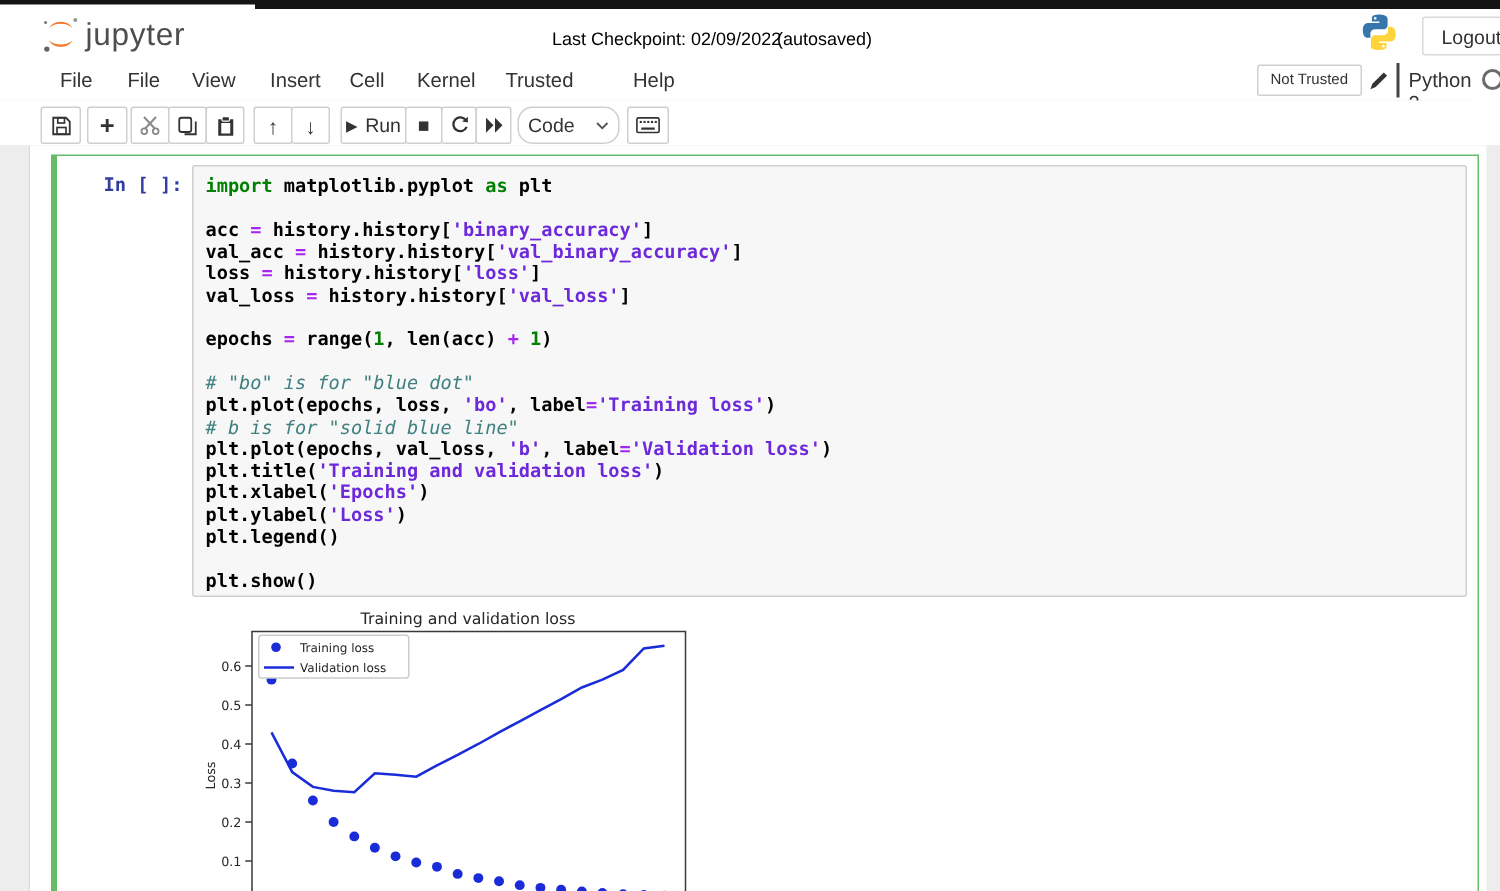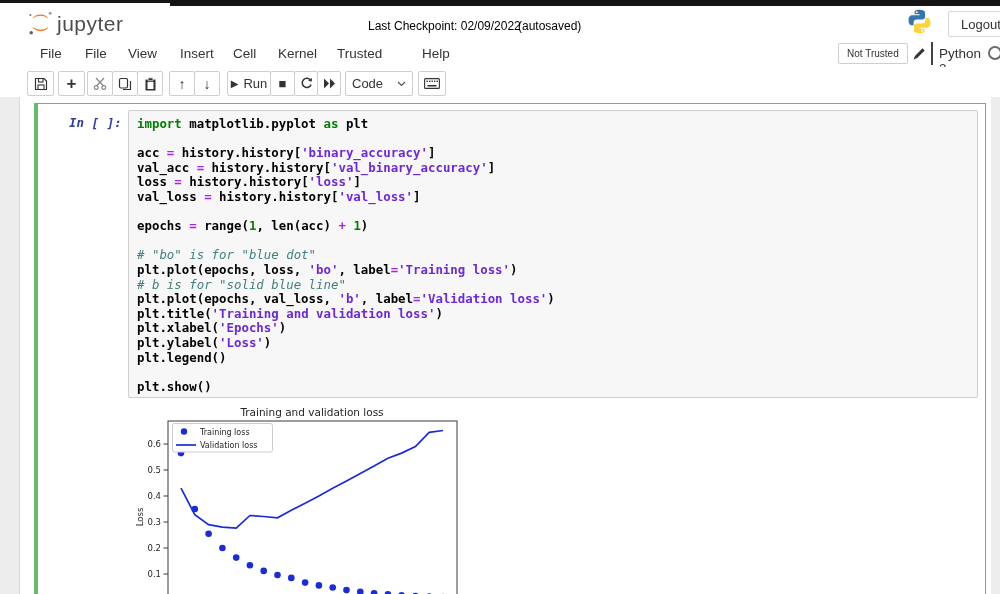--- a/index.html
+++ b/index.html
@@ -28,29 +28,29 @@
       background:#fff;font-size:10px;color:#333;display:flex;align-items:center;box-sizing:border-box;}
   #mode-divider{left:931px;top:2px;width:2px;height:23px;background:#444;}
   #kernel-name{left:939px;top:6px;font-size:13.5px;color:#333;}
   #kernel-circle{left:988px;top:6px;width:10px;height:10px;border:2px solid #6b6b6b;border-radius:50%;}
 
   
   #toolbar{left:0;top:67px;width:1000px;height:30px;background:#fff;border-bottom:1px solid #e3e3e3;}
   .tbtn{position:absolute;top:4px;height:25px;background:#fff;border:1px solid #cfcfcf;border-radius:2px;
       color:#333;display:flex;align-items:center;justify-content:center;box-sizing:border-box;font-size:13px;}
   .tglyph{font-size:14px;line-height:1;}
-  #cell-type-select{left:345px;width:68px;justify-content:space-between;padding:0 6px;}
+  #cell-type-select{left:345px;width:68px;justify-content:space-between;padding:0 6px;border-radius:10px;}
   
   #body-bg{left:0;top:97px;width:1000px;height:497px;background:#ededed;}
   #notebook{left:19px;top:97px;width:971px;height:497px;background:#fff;border-left:1px solid #dcdcdc;}
   #cell{left:34px;top:103px;width:952px;height:500px;background:#fff;
       border:1px solid #66bb6a;border-left:4px solid #66bb6a;box-sizing:border-box;}
 
   #prompt{left:69px;top:115px;font-family:"DejaVu Sans Mono",monospace;font-size:12.5px;
-      font-weight:bold;color:#303f9f;font-style:italic;}
+      font-weight:bold;color:#303f9f;}
   #code-box{left:128px;top:110px;width:850px;height:288px;background:#f7f7f7;
       border:1px solid #cfcfcf;border-radius:2px;box-sizing:border-box;}
   #code-pre{margin:0;padding:6px 8px;font-family:"DejaVu Sans Mono",monospace;
       font-size:12.4px;line-height:14.6px;font-weight:600;color:#000;}
   .code-line{white-space:pre;height:14.6px;}
   .tok-kw{color:#008000;}
   .tok-str{color:#6d28d9;font-weight:600;}
   .tok-op{color:#a626f0;}
   .tok-com{color:#408080;font-style:italic;font-weight:500;}
   .tok-num{color:#008000;}

